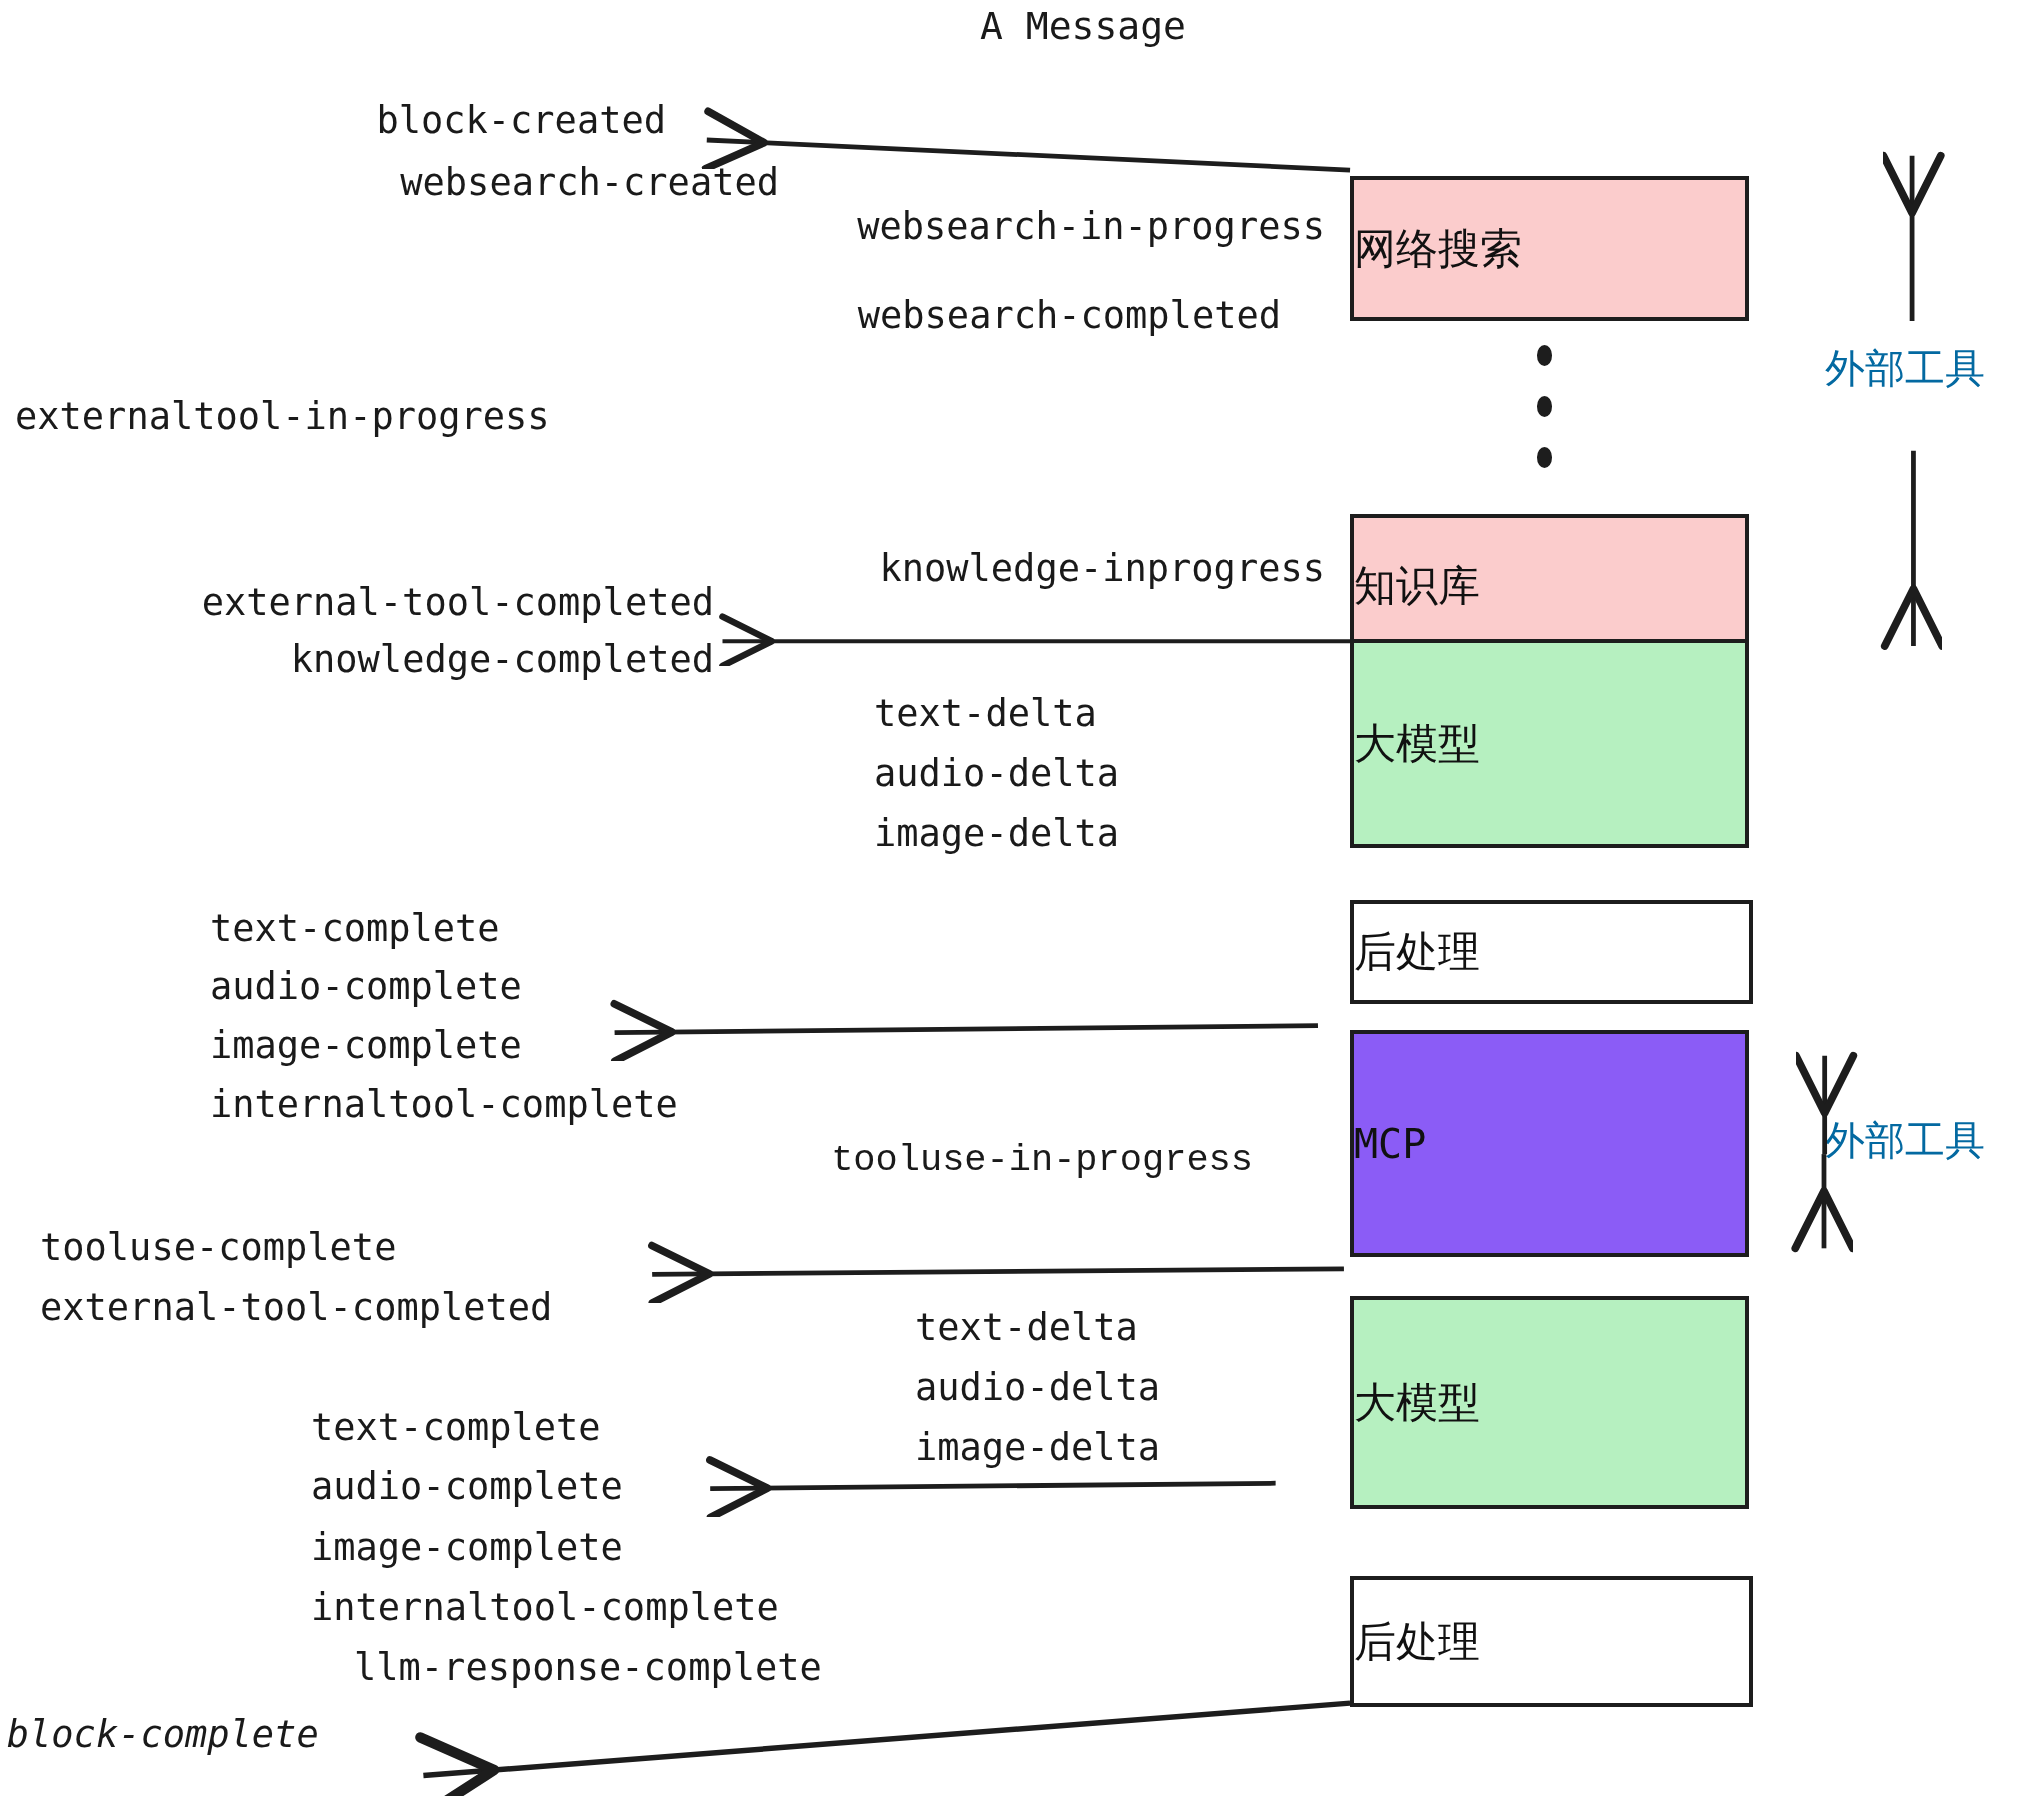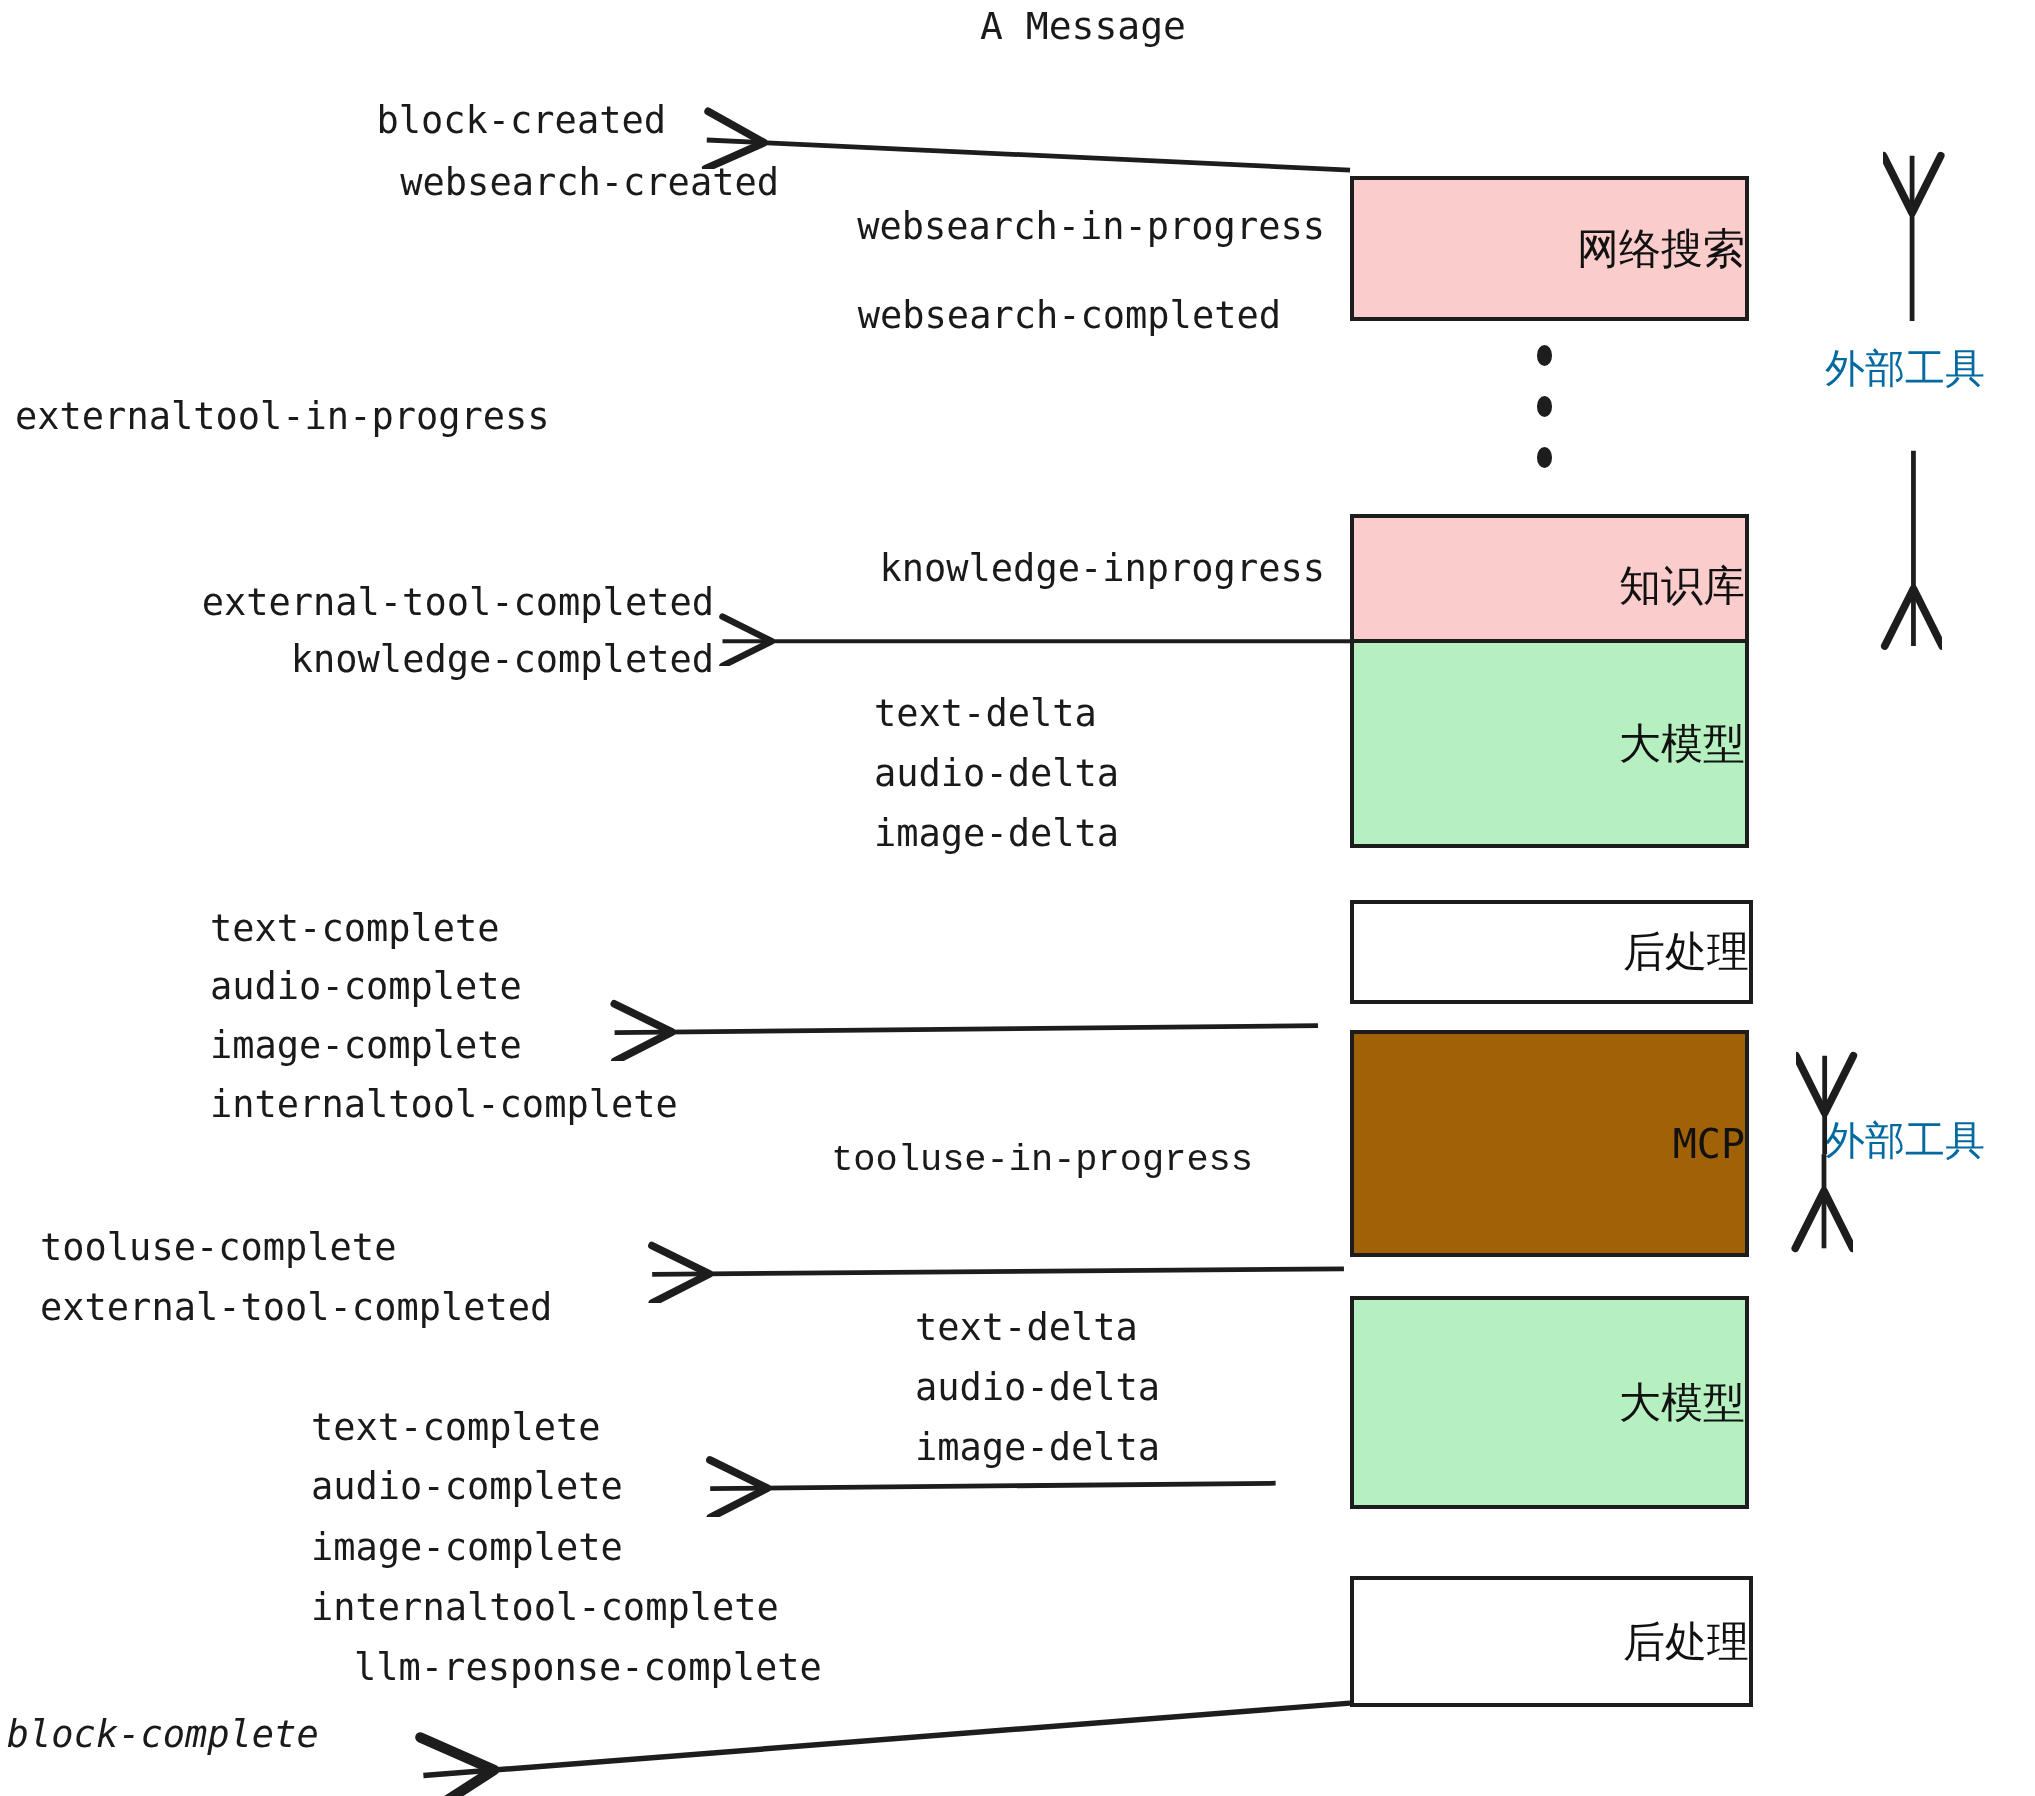--- a/index.html
+++ b/index.html
@@ -16,21 +16,21 @@
     line-height:1.0;
     white-space:pre;
     color:#1a1a1a;
     letter-spacing:0px;
   }
   .lbl.r{transform:translateX(-100%);}
   .box{
     position:absolute;
     border:4.8px solid #1d1d1d;
     box-sizing:border-box;
-    display:flex;align-items:center;justify-content:flex-end;
+    display:flex;align-items:center;justify-content:flex-start;
     font-family:"DejaVu Sans","Liberation Sans",sans-serif;
     font-size:42px;
     color:#111111;
   }
   .box.mono{font-family:"DejaVu Sans Mono","Liberation Mono",monospace;font-size:40px;}
   .cn{
     position:absolute;
     font-family:Liberation Serif, serif;
     font-size:40px;
     color:#0369a1;
@@ -55,21 +55,21 @@
   </div>
 
   <div class="box" style="left:1350px;top:639px;width:399px;height:209px;background:#b6f0c0;">
     <span>大模型</span>
   </div>
 
   <div class="box" style="left:1350px;top:900px;width:403px;height:104px;background:#ffffff;">
     <span>后处理</span>
   </div>
 
-  <div class="box mono" style="left:1350px;top:1030px;width:399px;height:227px;background:#a16207;">
+  <div class="box mono" style="left:1350px;top:1030px;width:399px;height:227px;background:#8b5cf6;">
     <span>MCP</span>
   </div>
 
   <div class="box" style="left:1350px;top:1296px;width:399px;height:213px;background:#b6f0c0;">
     <span>大模型</span>
   </div>
 
   <div class="box" style="left:1350px;top:1576px;width:403px;height:131px;background:#ffffff;">
     <span>后处理</span>
   </div>

